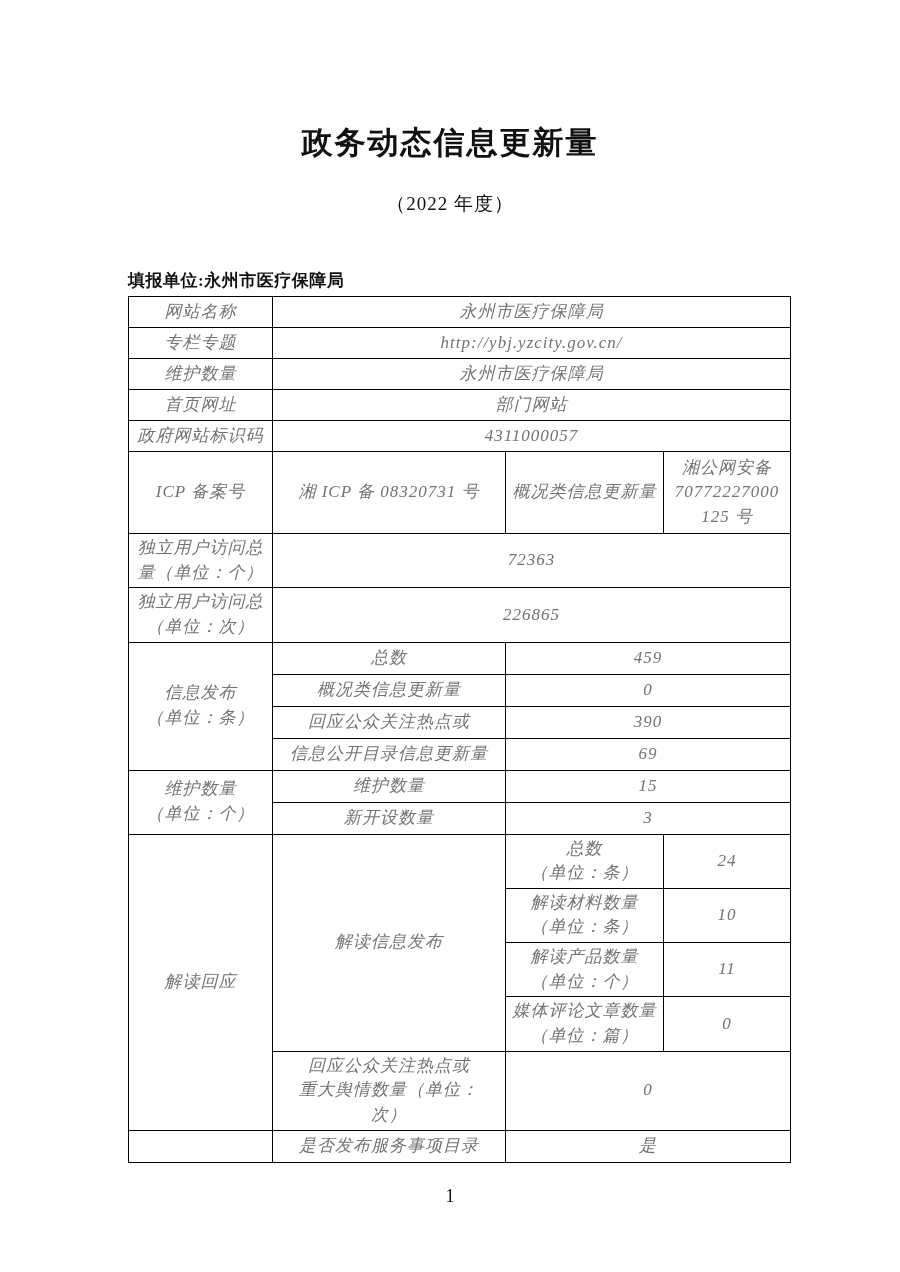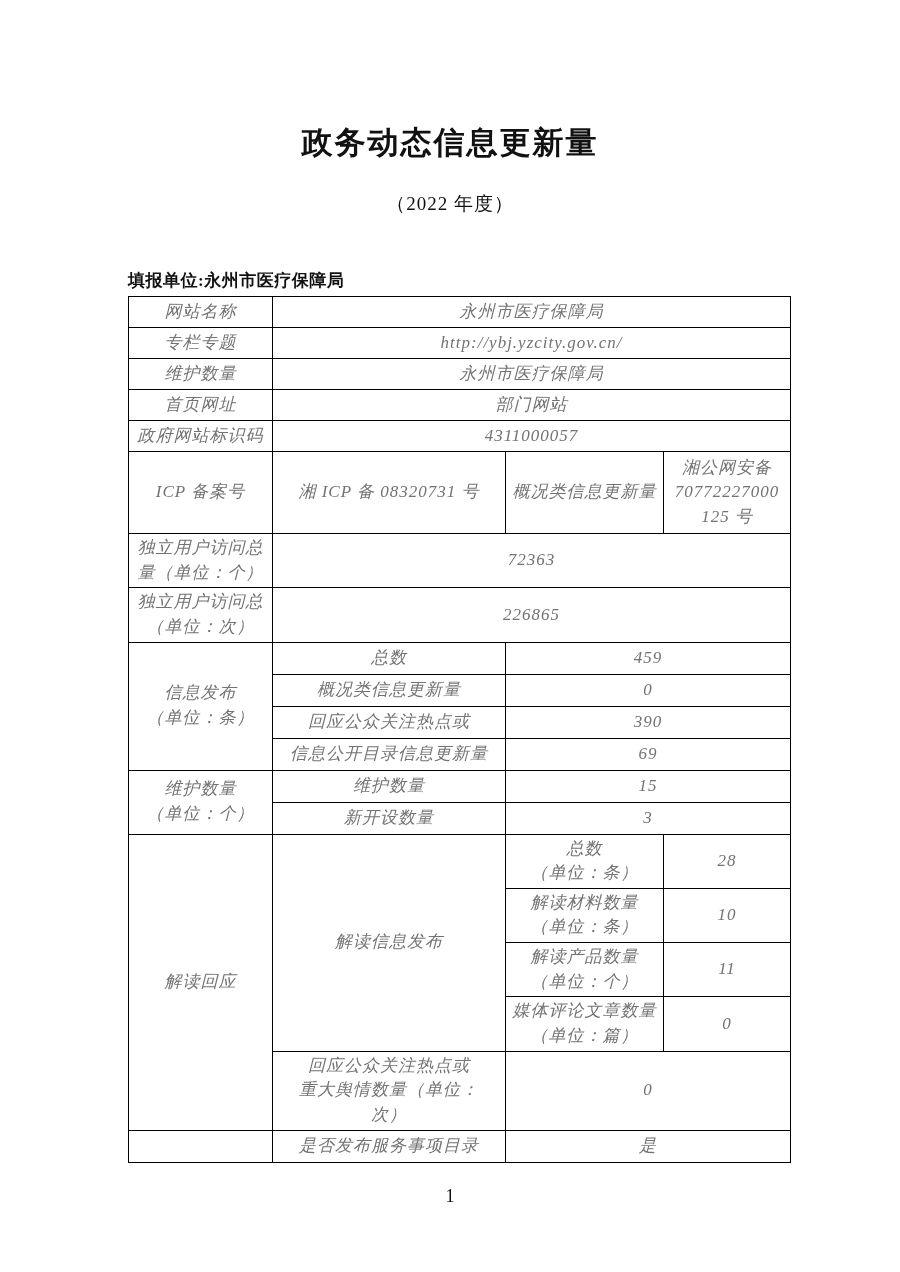--- a/index.html
+++ b/index.html
@@ -164,21 +164,21 @@
       </tr>
       <tr class="h32">
         <td>新开设数量</td>
         <td colspan="2">3</td>
       </tr>
       <tr class="h52">
         <td rowspan="5">解读回应</td>
         <td rowspan="4">解读信息发布</td>
         <td>总数
 （单位：条）</td>
-        <td>28</td>
+        <td>24</td>
       </tr>
       <tr class="h52">
         <td>解读材料数量
 （单位：条）</td>
         <td>10</td>
       </tr>
       <tr class="h52">
         <td>解读产品数量
 （单位：个）</td>
         <td>11</td>

